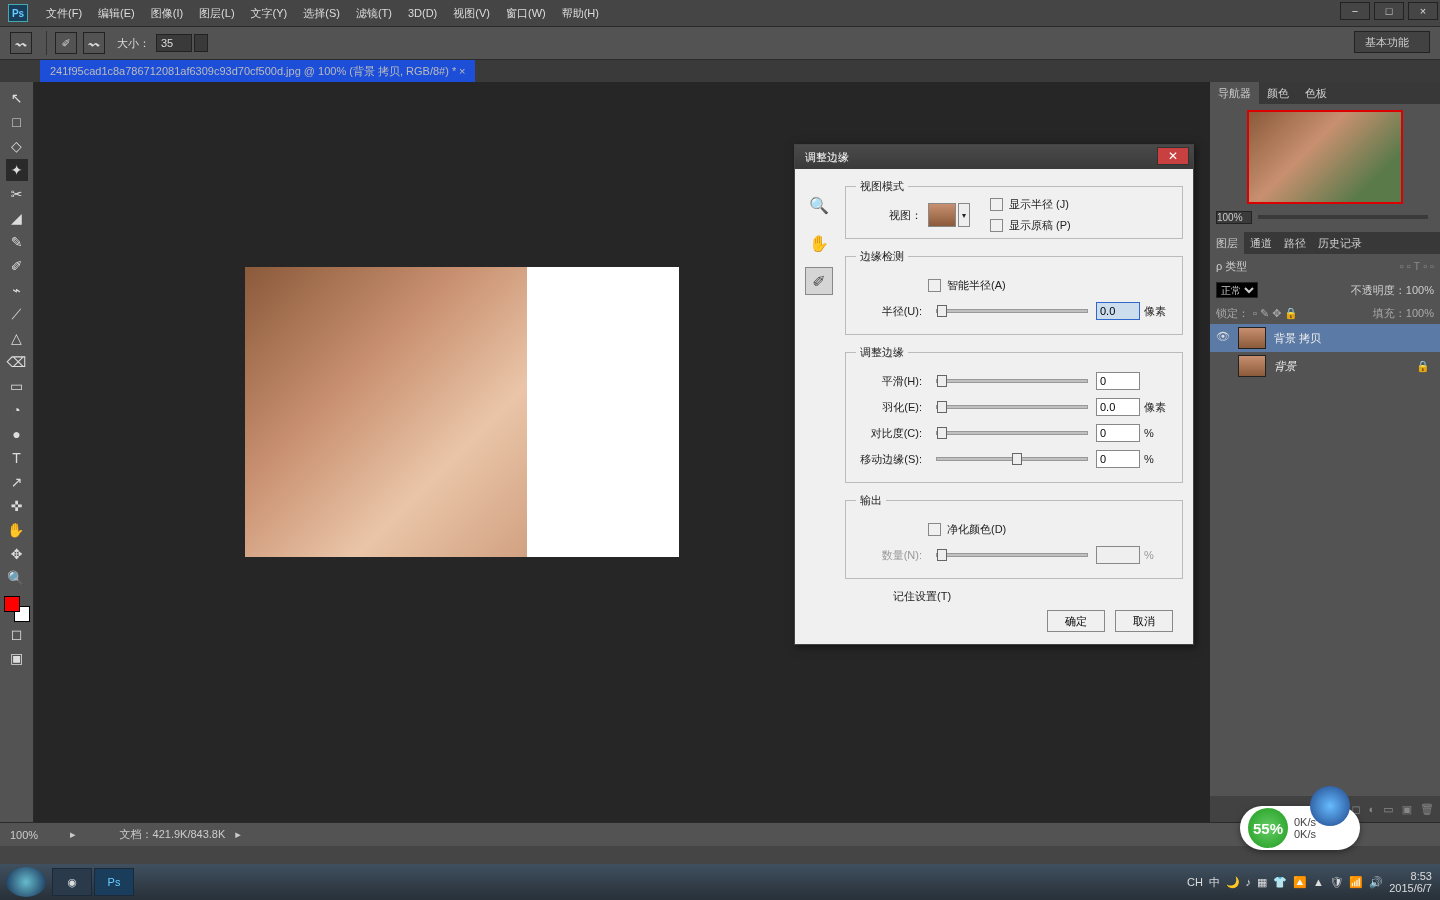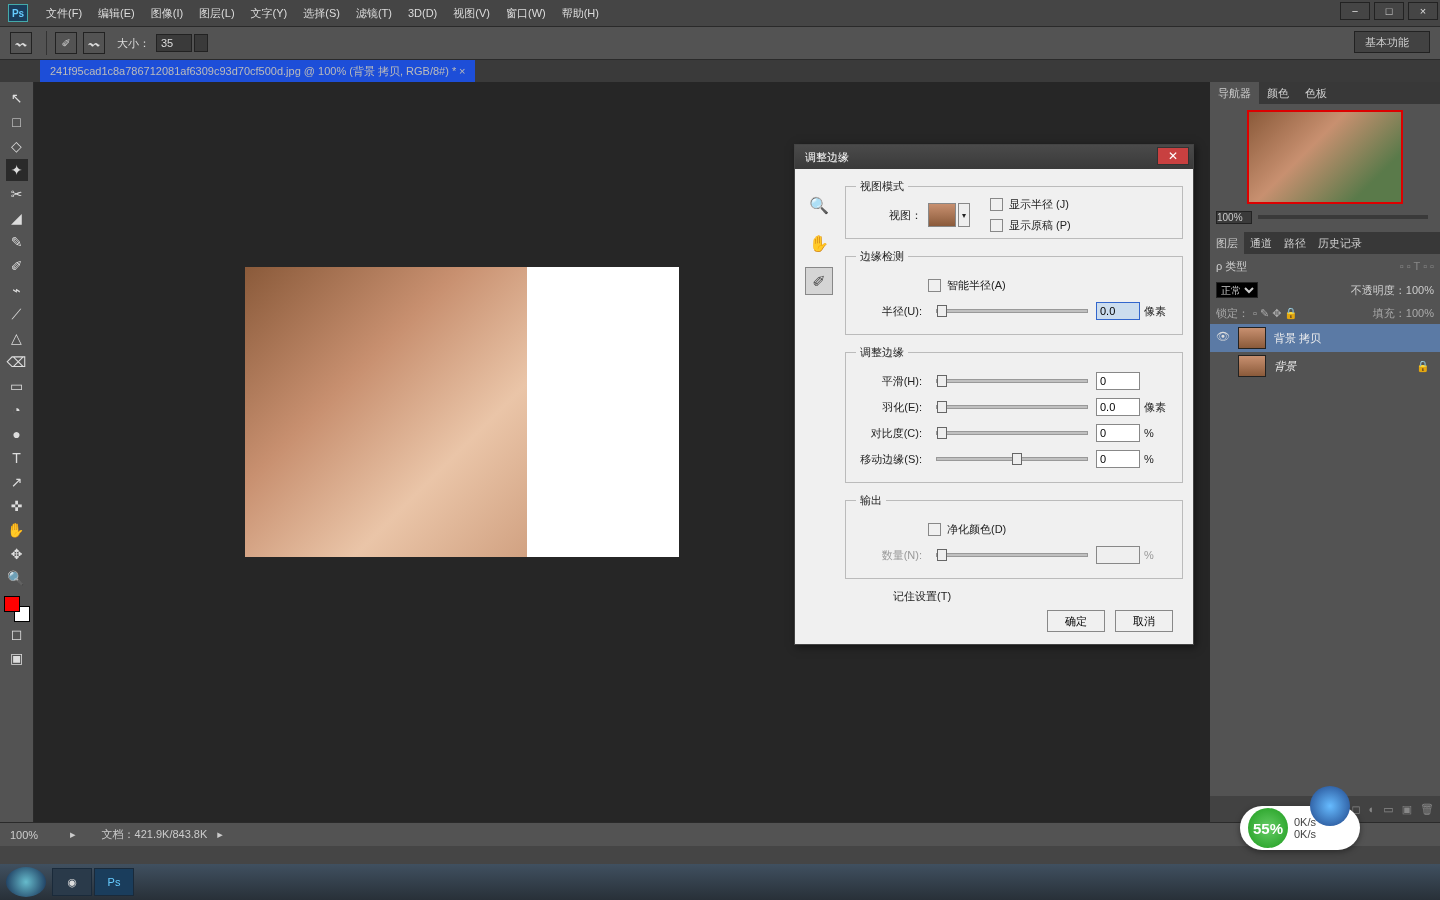--- a/index.html
+++ b/index.html
@@ -51,21 +51,21 @@
 .layer-row{height:28px;display:flex;align-items:center;padding-left:6px;font-size:10px}
 .layer-row.active{background:#5b7aa5}
 .layer-row .eye{width:16px;height:16px;margin-right:6px;color:#ddd}
 .layer-row .thumb{width:28px;height:22px;background:linear-gradient(#c89070,#8a5a3a);border:1px solid #222;margin-right:8px}
 .layer-row .lname{color:#eee}
 .layer-row .lock-ic{margin-left:auto;margin-right:10px;color:#aaa}
 .layer-footer{height:26px;background:#424242;display:flex;align-items:center;justify-content:flex-end;padding:0 6px;color:#888;gap:8px}
 
 .status-bar{height:24px;background:#535353;border-top:1px solid #2a2a2a;display:flex;align-items:center;color:#ccc;padding:0 10px}
 .status-bar .zoom{width:60px}
-.status-bar .doc-size{margin-left:26px}
+.status-bar .doc-size{margin-left:44px}
 
 .dialog{position:absolute;left:794px;top:144px;width:400px;background:#f0f0f0;border:1px solid #444;box-shadow:2px 2px 8px rgba(0,0,0,.5)}
 .dialog .title{height:24px;background:linear-gradient(#4a4a4a,#3a3a3a);color:#fff;padding-left:10px;display:flex;align-items:center;font-size:12px;position:relative}
 .dialog .close{position:absolute;right:4px;top:2px;width:32px;height:18px;background:#c84040;color:#fff;display:flex;align-items:center;justify-content:center;border:1px solid #333;font-size:12px}
 .dialog .body{padding:10px 10px 12px 10px;display:flex}
 .dialog .dlg-tools{width:40px;display:flex;flex-direction:column;gap:10px;padding-top:12px}
 .dialog .dlg-tool{width:28px;height:28px;display:flex;align-items:center;justify-content:center;color:#444;font-size:16px}
 .dialog .dlg-tool.sel{background:#d5d5d5;border:1px solid #888}
 .dialog .dlg-main{flex:1}
 fieldset{border:1px solid #bbb;margin-bottom:10px;padding:8px 10px 10px 10px}
@@ -351,13 +351,30 @@
   <div>
       <div>0K/s</div>
       <div>0K/s</div>
     </div>
 </div>
 
 <div class="taskbar">
   <div class="start"></div>
   <div class="ticon">◉</div>
   <div class="ticon" style="background:#1a3d5c;color:#6cf">Ps</div>
+  <div class="tray">
+    <span>CH</span>
+    <span>中</span>
+    <span>🌙</span>
+    <span>♪</span>
+    <span>▦</span>
+    <span>👕</span>
+    <span>🔼</span>
+    <span>▲</span>
+    <span>🛡</span>
+    <span>📶</span>
+    <span>🔊</span>
+    <div class="clock">
+        <div>8:53</div>
+        <div>2015/6/7</div>
+      </div>
+  </div>
 </div>
 
 </body></html>

